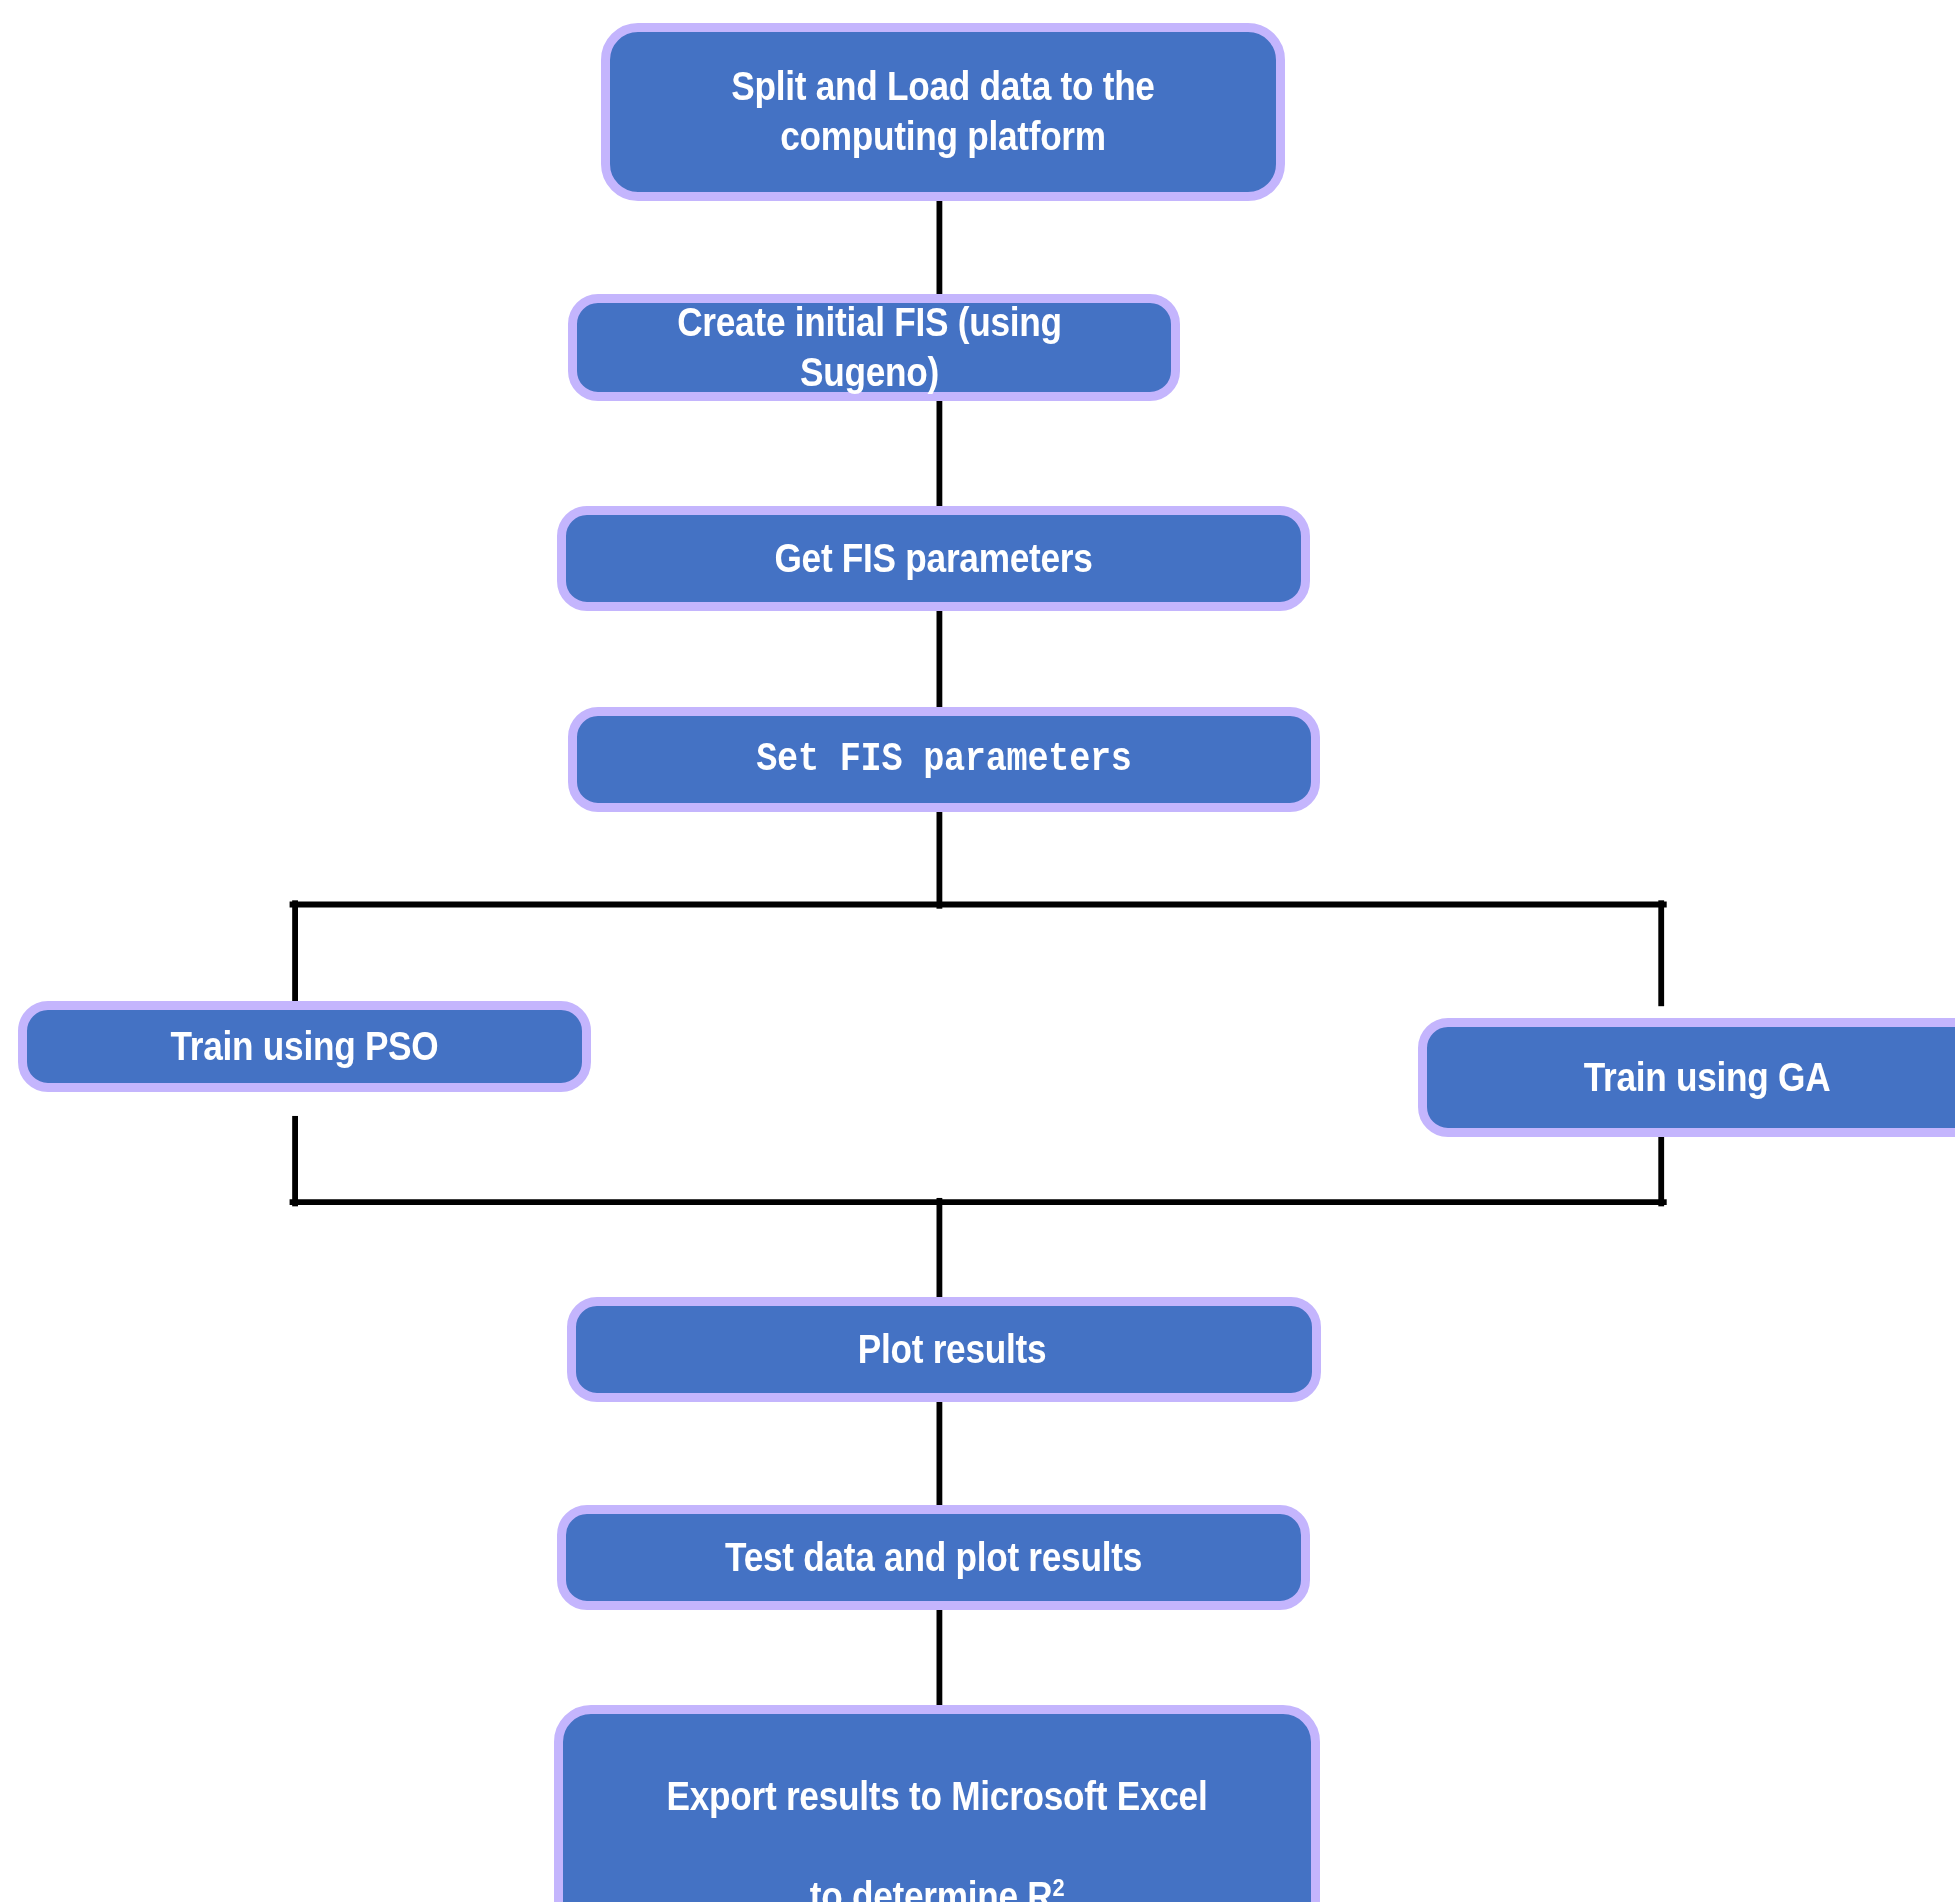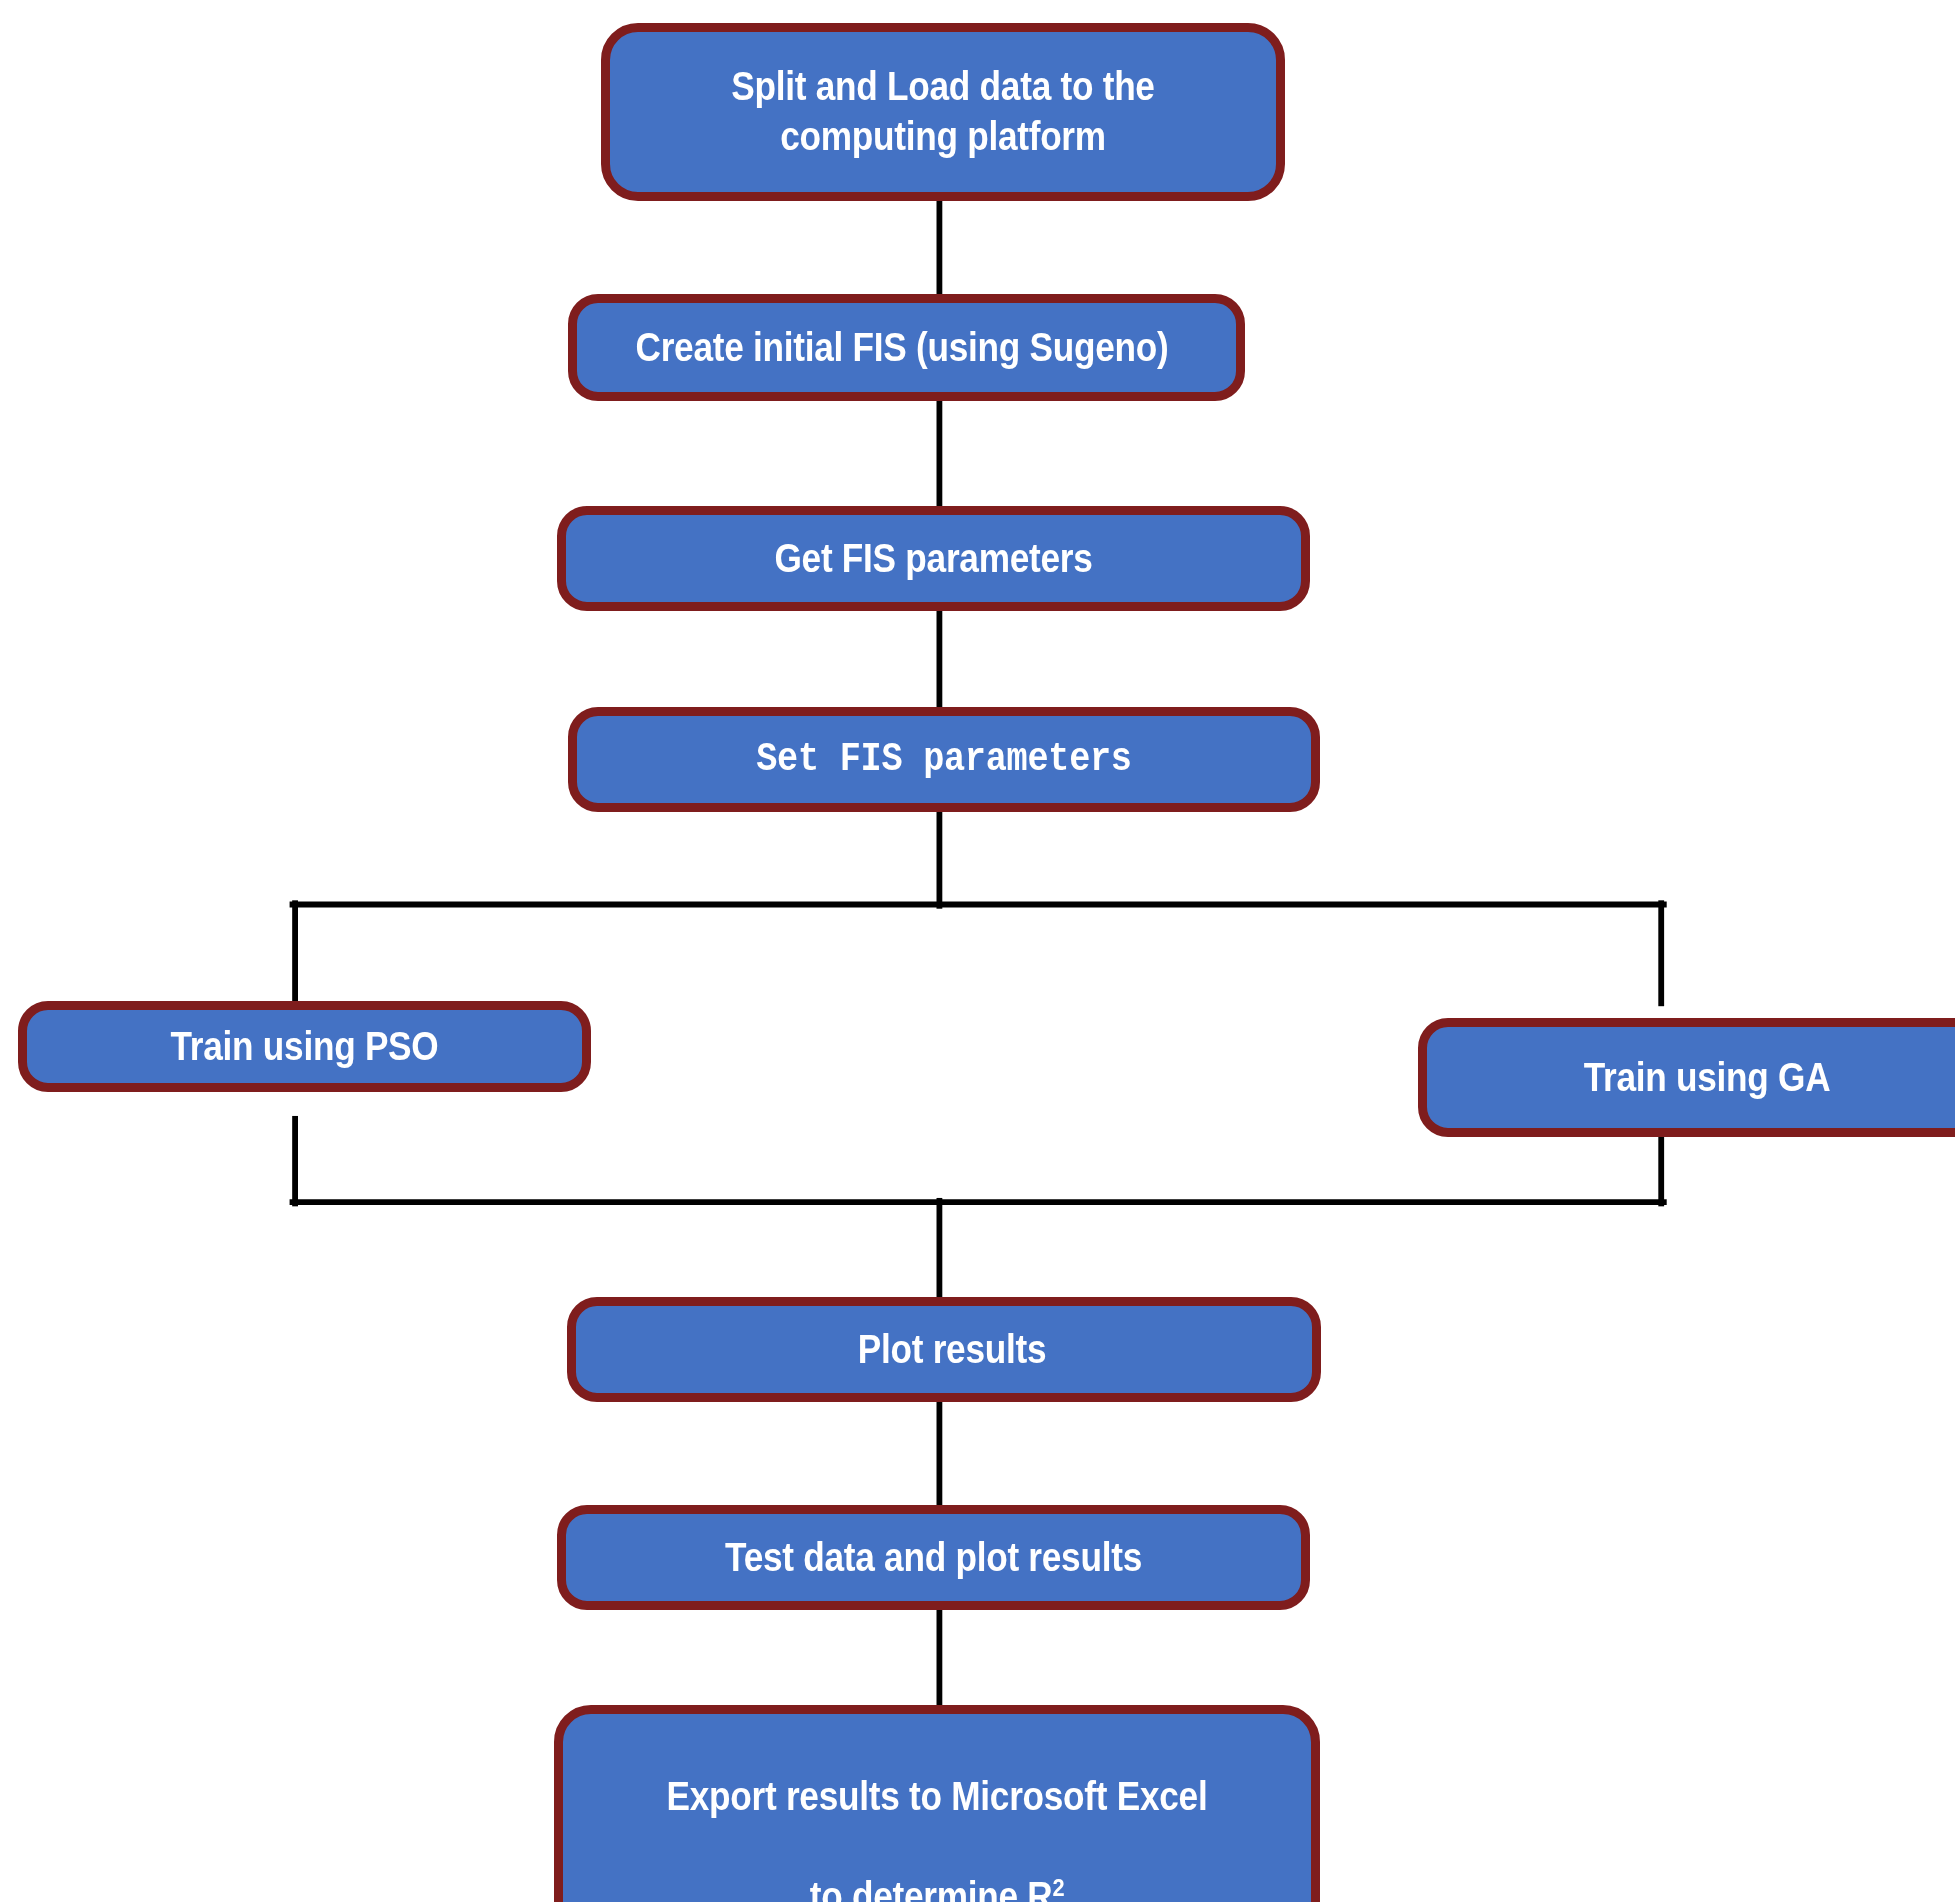--- a/index.html
+++ b/index.html
@@ -27,21 +27,21 @@
     width: 1955px;
     height: 1902px;
     pointer-events: none;
   }
 
   
   .node {
     position: absolute;
     box-sizing: border-box;
     background: #4472C4;
-    border: 9px solid #7f1d1d;
+    border: 9px solid #c4b5fd;
     border-radius: 30px;
     display: flex;
     align-items: center;
     justify-content: center;
     text-align: center;
     color: #FFFFFF;
     font-weight: bold;
     font-family: "Liberation Sans", sans-serif;
     font-size: 40px;
     line-height: 1.24;
@@ -61,21 +61,21 @@
     white-space: pre-line;
   }
   .node .label sup {
     font-size: 0.62em;
     vertical-align: super;
     line-height: 0;
   }
 
   
   #node-split-load      { left: 601px;  top: 22.6px;   width: 684px; height: 178px; }
-  #node-create-fis      { left: 568px;  top: 294px;  width: 677px; height: 107px; padding-left: 8px; }
+  #node-create-fis      { left: 568px;  top: 294px;  width: 612px; height: 107px; padding-left: 8px; }
   #node-get-params      { left: 557px;  top: 506px;  width: 753px; height: 105px; }
   #node-set-params      { left: 568px;  top: 707px; width: 752px; height: 105px; font-family: Liberation Mono, monospace; }
   #node-train-pso       { left: 18px;   top: 1001px; width: 573px;  height: 91px; }
   #node-train-ga        { left: 1418px; top: 1001px; width: 578px;  height: 119px; margin-top: 17px; }
   #node-plot-results    { left: 567px;  top: 1297px; width: 754px; height: 105px; padding-left: 33px; }
   #node-test-plot       { left: 557px;  top: 1505px; width: 753px; height: 105px; }
   #node-export-excel    { left: 554px;  top: 1705px; width: 766px; height: 234px; }
 </style>
 </head>
 <body>

